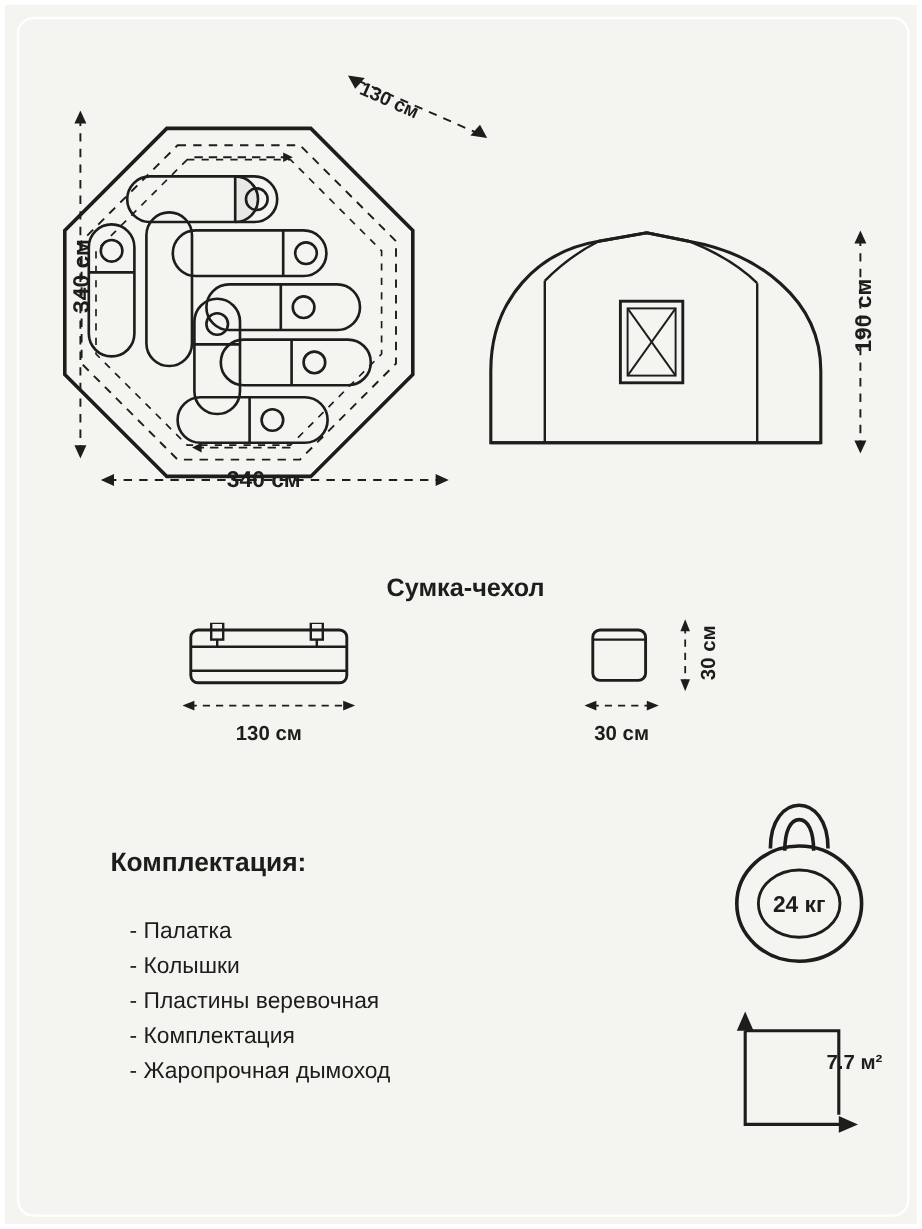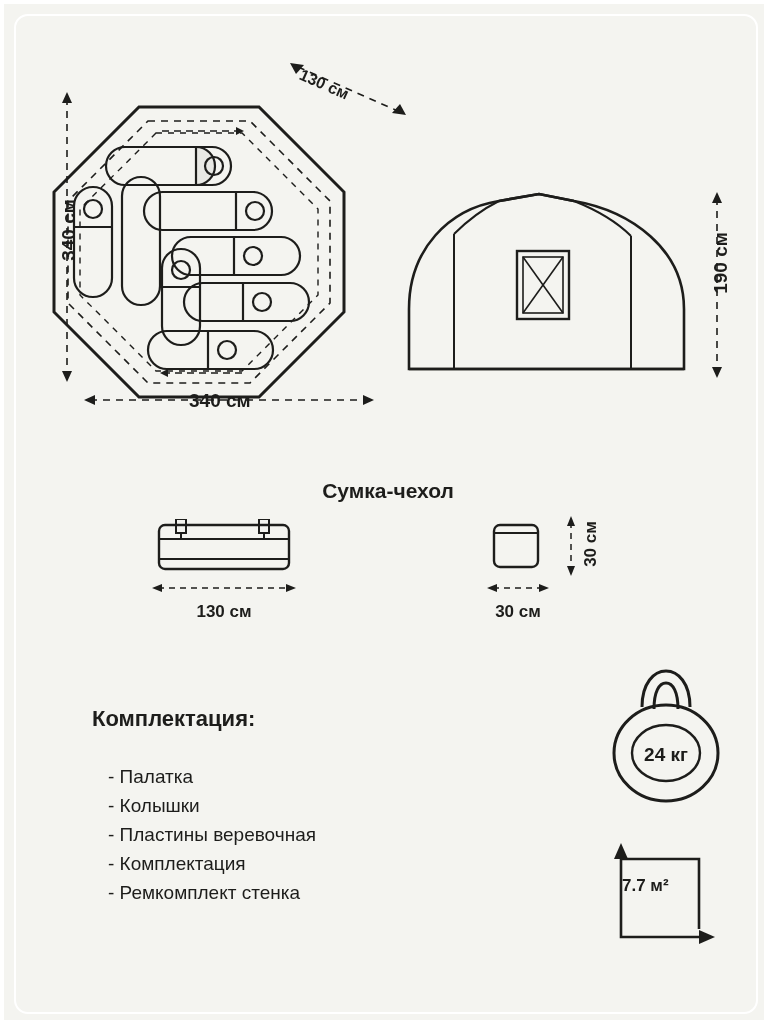--- a/index.html
+++ b/index.html
@@ -261,21 +261,21 @@
     </svg>
   </div>
   <div class="abs dim-small vert-text" style="left:552px; top:530px; width:70px; text-align:center;">30 см</div>
 
   <div class="abs kit-title" style="left:88px; top:702px;">Комплектация:</div>
   <ul class="kit-list abs" style="left:88px; top:742px; width:420px;">
     <li>- Палатка</li>
     <li>- Колышки</li>
     <li>- Пластины веревочная</li>
     <li>- Комплектация</li>
-    <li>- Ремкомплект стенка</li>
+    <li>- Жаропрочная дымоход</li>
   </ul>
 
   <div class="abs" style="left:600px; top:655px; width:120px; height:148px;">
     <svg width="120" height="148" viewBox="0 0 120 148">
       <path d="M38 48 C38 24 50 12 62 12 C74 12 86 24 86 48" fill="none" stroke="#1d1d1b" stroke-width="3"></path>
       <path d="M50 50 C50 33 55 24 62 24 C69 24 74 33 74 50" fill="none" stroke="#1d1d1b" stroke-width="3"></path>
       <ellipse cx="62" cy="94" rx="52" ry="48" fill="none" stroke="#1d1d1b" stroke-width="3"></ellipse>
       <ellipse cx="62" cy="94" rx="34" ry="28" fill="none" stroke="#1d1d1b" stroke-width="2.4"></ellipse>
       <path d="M22 54 L102 54" fill="none" stroke="#1d1d1b" stroke-width="0"></path>
     </svg>
@@ -283,14 +283,14 @@
   <div class="abs weight-text" style="left:600px; top:740px; width:124px; text-align:center;">24 кг</div>
 
   <div class="abs" style="left:605px; top:825px; width:110px; height:120px;">
     <svg width="110" height="120" viewBox="0 0 110 120">
       <path d="M12 30 L12 108 L92 108" fill="none" stroke="#1d1d1b" stroke-width="2.6"></path>
       <path d="M12 30 L90 30 L90 100" fill="none" stroke="#1d1d1b" stroke-width="2.6"></path>
       <polygon points="12,14 5,30 19,30" fill="#1d1d1b"></polygon>
       <polygon points="106,108 90,101 90,115" fill="#1d1d1b"></polygon>
     </svg>
   </div>
-  <div class="abs area-text" style="left:618px; top:872px; width:84px; text-align:left;">7.7 м²</div>
+  <div class="abs area-text" style="left:618px; top:872px; width:84px; text-align:center;padding-left:48px;">7.7 м²</div>
 </div>
 
 </body></html>

